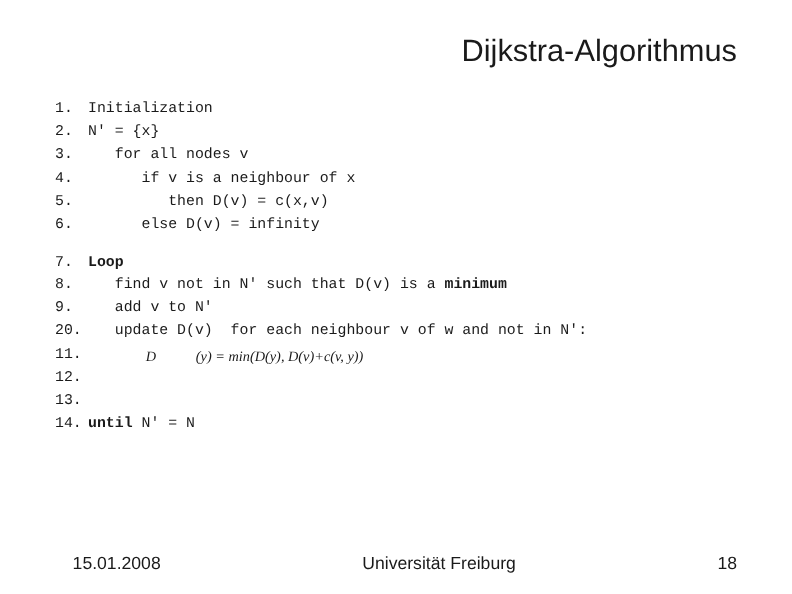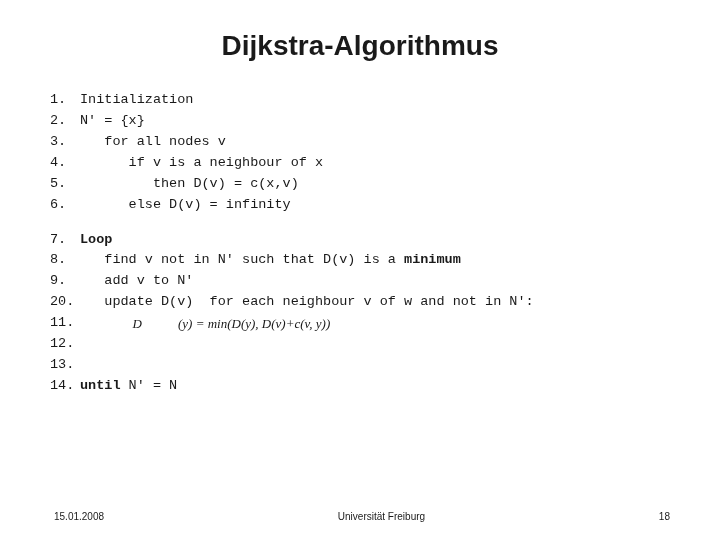--- a/index.html
+++ b/index.html
@@ -11,23 +11,23 @@
       overflow: hidden;
     }
     .slide {
       width: 720px;
       height: 540px;
       background: #ffffff;
       position: relative;
       padding: 30px 50px 20px 50px;
     }
     .title {
-      text-align: center;
+      text-align: right;
       font-size: 28px;
-      font-weight: bold;
+      font-weight: normal;
       color: #1a1a1a;
       margin-bottom: 28px;
       font-family: Arial, Helvetica, sans-serif;
     }
     .code-block {
       font-family: 'Courier New', Courier, monospace;
       font-size: 13.5px;
       color: #1a1a1a;
       line-height: 1.55;
     }
@@ -48,26 +48,26 @@
     }
     .bold-text {
       font-weight: bold;
     }
     .spacer {
       height: 14px;
     }
     .footer {
       position: absolute;
       bottom: 18px;
-      left: 4px;
+      left: 16px;
       right: 0;
       display: flex;
       justify-content: space-between;
       padding: 0 50px;
-      font-size: 10px;
+      font-size: 16px;
       color: #1a1a1a;
       font-family: Arial, Helvetica, sans-serif;
     }
   </style>
 </head>
 <body>
 
 <div class="slide">
 
   <div class="title">Dijkstra-Algorithmus</div>

